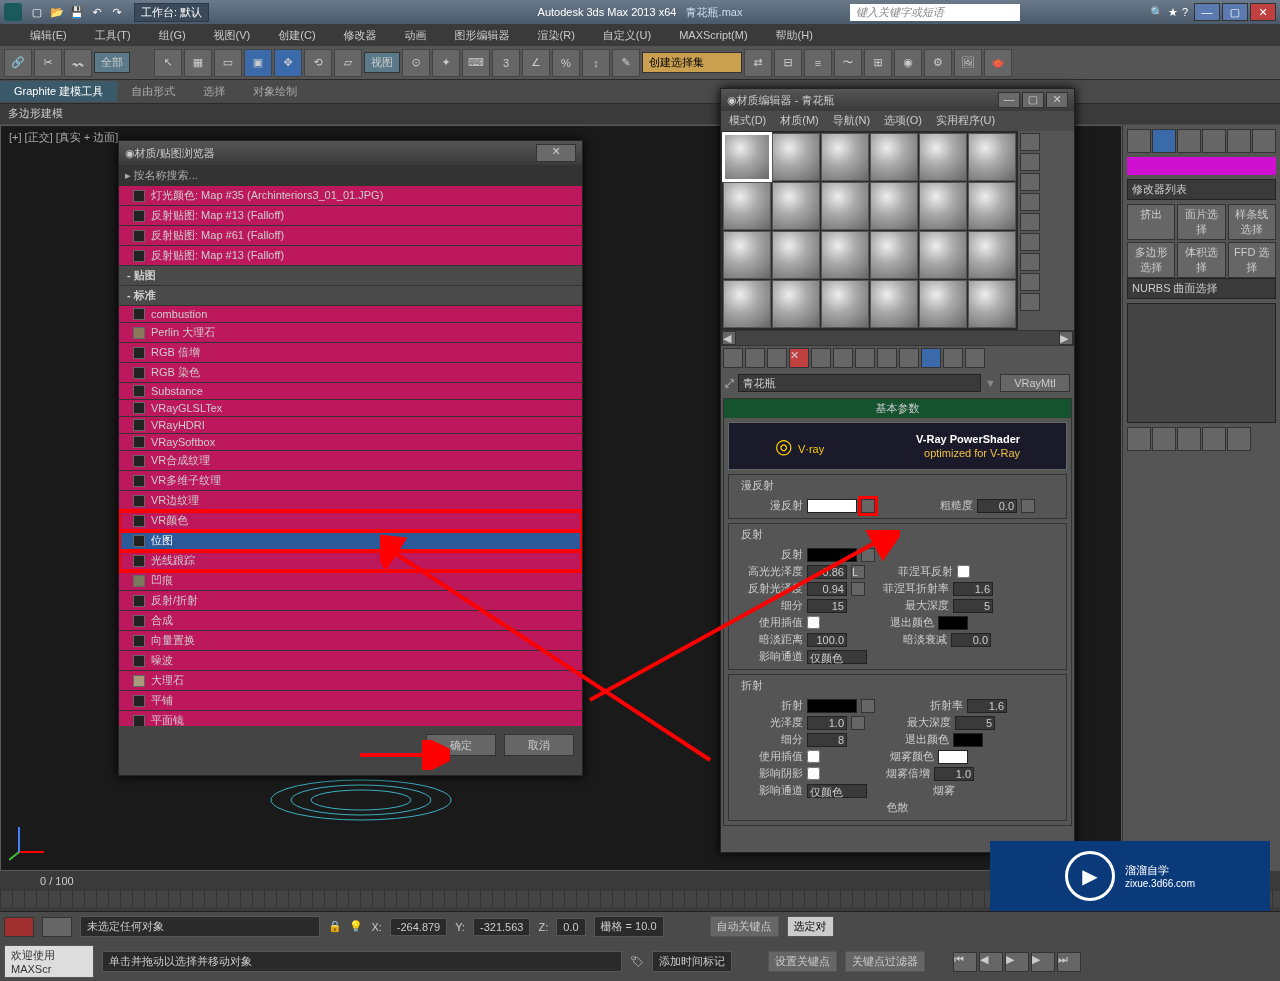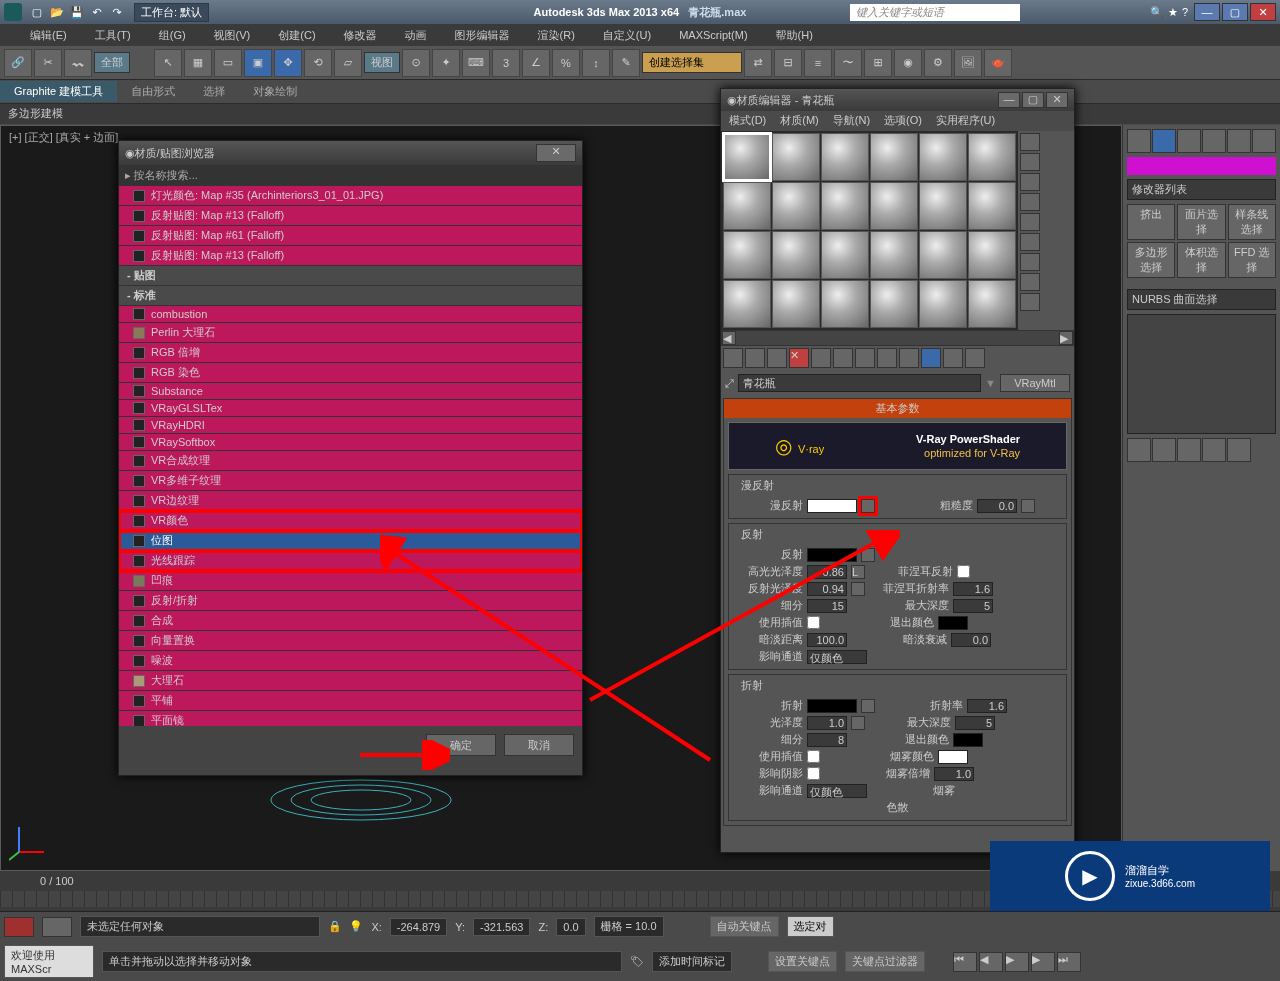--- a/index.html
+++ b/index.html
@@ -2,21 +2,21 @@
 <html><head>
 <meta charset="utf-8">
 <style>
 * { margin: 0; padding: 0; box-sizing: border-box; font-family: "Microsoft YaHei", Arial, sans-serif; font-size: 11px; }
 body { background: #4a4a4a; width: 1280px; height: 981px; overflow: hidden; position: relative; color: #ccc; }
 .titlebar { height: 24px; background: linear-gradient(#6a7a8a, #4a5a6a); display: flex; align-items: center; padding: 0 4px; color: #fff; }
 .titlebar .logo { width: 18px; height: 18px; background: #1a5a5a; border-radius: 3px; margin-right: 6px; }
 .titlebar .qat { display: flex; gap: 2px; }
 .titlebar .qat span { width: 18px; height: 18px; display: inline-flex; align-items: center; justify-content: center; }
 .titlebar .workspace { margin-left: 8px; background: #3a4a5a; padding: 1px 6px; border: 1px solid #2a3a4a; }
-.titlebar .title { position: absolute; left: 50%; transform: translateX(-50%); font-weight: bold; }
+.titlebar .title { position: absolute; left: 50%; transform: translateX(-50%); }
 .titlebar .search { position: absolute; right: 260px; background: #fff; color: #888; font-style: italic; padding: 1px 6px; width: 170px; }
 .titlebar .rtools { margin-left: auto; display: flex; gap: 4px; }
 .titlebar .wincontrols { display: flex; gap: 2px; margin-left: 6px; }
 .titlebar .wincontrols span { width: 26px; height: 18px; background: #5a7ab0; border: 1px solid #333; display: inline-flex; align-items: center; justify-content: center; }
 .menubar { height: 22px; background: #3a3a3a; display: flex; align-items: center; padding: 0 30px; gap: 28px; color: #ccc; }
 .menubar span { cursor: pointer; }
 .maintoolbar { height: 34px; background: #555; border-bottom: 1px solid #2a2a2a; display: flex; align-items: center; gap: 2px; padding: 0 4px; }
 .maintoolbar .tbtn { width: 28px; height: 28px; background: #666; border: 1px solid #444; display: inline-flex; align-items: center; justify-content: center; }
 .maintoolbar .tsel { background: #5a7a8a; border: 1px solid #333; padding: 2px 6px; }
 .ribbon { height: 24px; background: #4a4a4a; border-bottom: 1px solid #2a2a2a; display: flex; align-items: center; }
@@ -58,21 +58,21 @@
 .mateditor .slot.active { border: 2px solid #fff; outline: 1px solid #fff; }
 .mateditor .side { width: 24px; background: #555; display: flex; flex-direction: column; gap: 2px; padding: 2px; }
 .mateditor .side span { width: 20px; height: 18px; background: #666; border: 1px solid #333; }
 .mateditor .scrollh { height: 16px; background: #444; border: 1px solid #333; display: flex; }
 .mateditor .mtoolbar { height: 24px; background: #555; display: flex; gap: 2px; padding: 2px; }
 .mateditor .mtoolbar span { width: 20px; height: 20px; background: #666; border: 1px solid #333; }
 .mateditor .mname { display: flex; gap: 4px; padding: 4px; align-items: center; }
 .mateditor .mname input { flex: 1; background: #3a3a3a; border: 1px solid #222; color: #ccc; padding: 2px 4px; }
 .mateditor .mname .type { width: 70px; background: #666; border: 1px solid #333; text-align: center; padding: 2px; }
 .mateditor .rollup { border: 1px solid #333; margin: 2px; }
-.mateditor .rollup .rtitle { background: #c2410c; padding: 2px 8px; text-align: center; }
+.mateditor .rollup .rtitle { background: #14532d; padding: 2px 8px; text-align: center; }
 .mateditor .vray { height: 48px; background: #1a1a2a; margin: 4px; display: flex; align-items: center; justify-content: space-around; color: #fff; border: 1px solid #666; }
 .mateditor .vray .vlogo { font-size: 20px; color: #ffcc00; }
 .mateditor .vray .vtxt { text-align: right; font-size: 12px; }
 .mateditor .group { border: 1px solid #333; margin: 4px; padding: 4px; }
 .mateditor .group .gtitle { margin: -10px 0 4px 4px; background: #555; display: inline-block; padding: 0 4px; }
 .mateditor .prow { display: flex; align-items: center; gap: 4px; padding: 1px 0; font-size: 10px; }
 .mateditor .prow .lab { width: 70px; text-align: right; }
 .mateditor .prow .swatch { width: 50px; height: 14px; border: 1px solid #222; }
 .mateditor .prow .spin { width: 40px; height: 14px; background: #3a3a3a; border: 1px solid #222; text-align: right; padding: 0 2px; }
 .mateditor .prow .btn { width: 14px; height: 14px; background: #666; border: 1px solid #333; }
@@ -206,21 +206,21 @@
   <div style="height:18px;background:#d010d0;margin-bottom:4px"></div>
   <div class="dd">修改器列表</div>
   <div class="btngrid">
     <span>挤出</span>
     <span>面片选择</span>
     <span>样条线选择</span>
     <span>多边形选择</span>
     <span>体积选择</span>
     <span>FFD 选择</span>
   </div>
-  <div class="dd" style="margin-top:11px">NURBS 曲面选择</div>
+  <div class="dd" style="margin-top:0">NURBS 曲面选择</div>
   <div style="height:120px;background:#444;border:1px solid #222;margin-top:4px"></div>
   <div class="tabs" style="margin-top:4px">
     <span></span>
     <span></span>
     <span></span>
     <span></span>
     <span></span>
   </div>
 </div>
 

